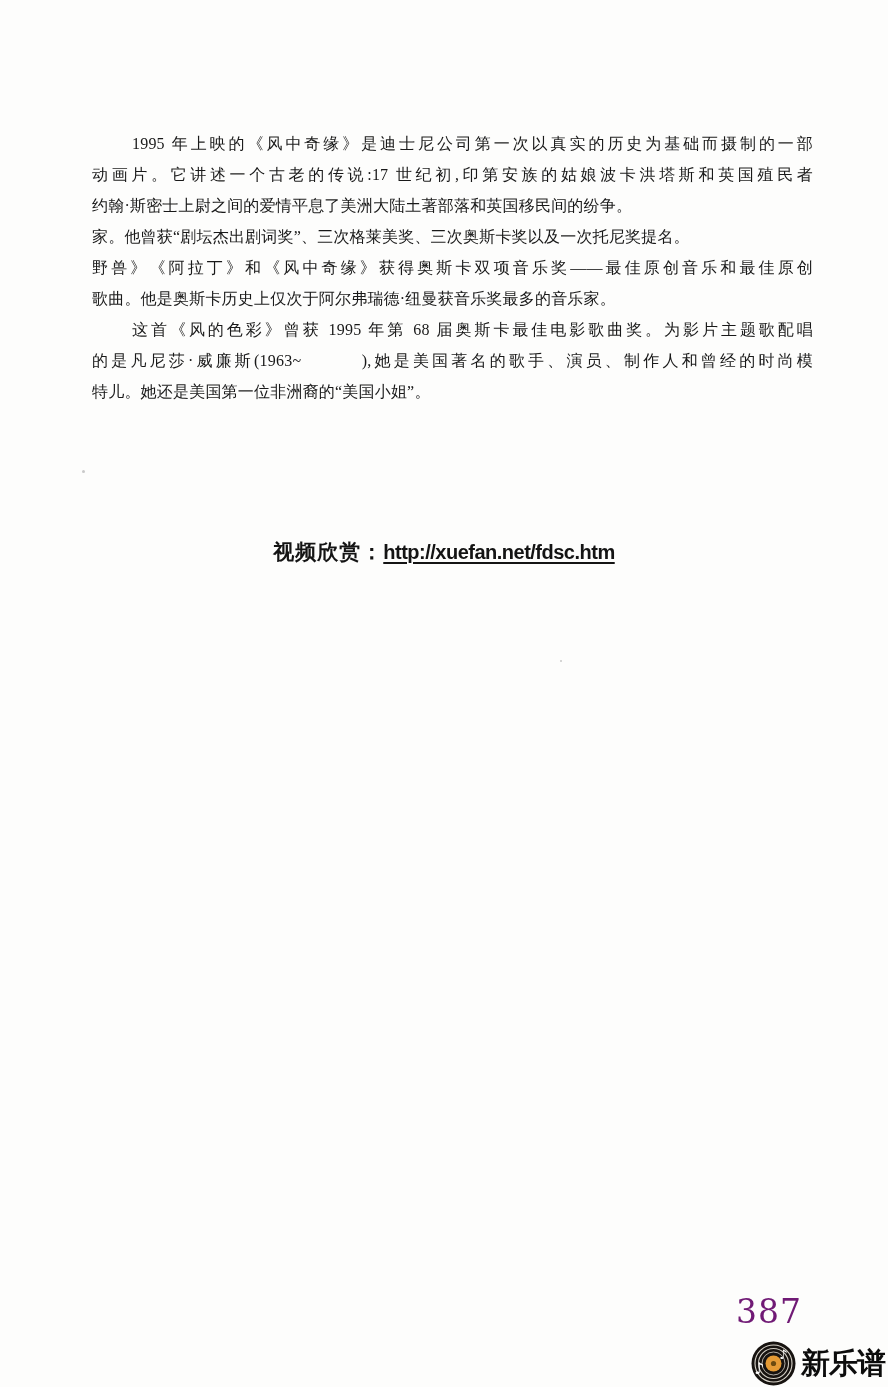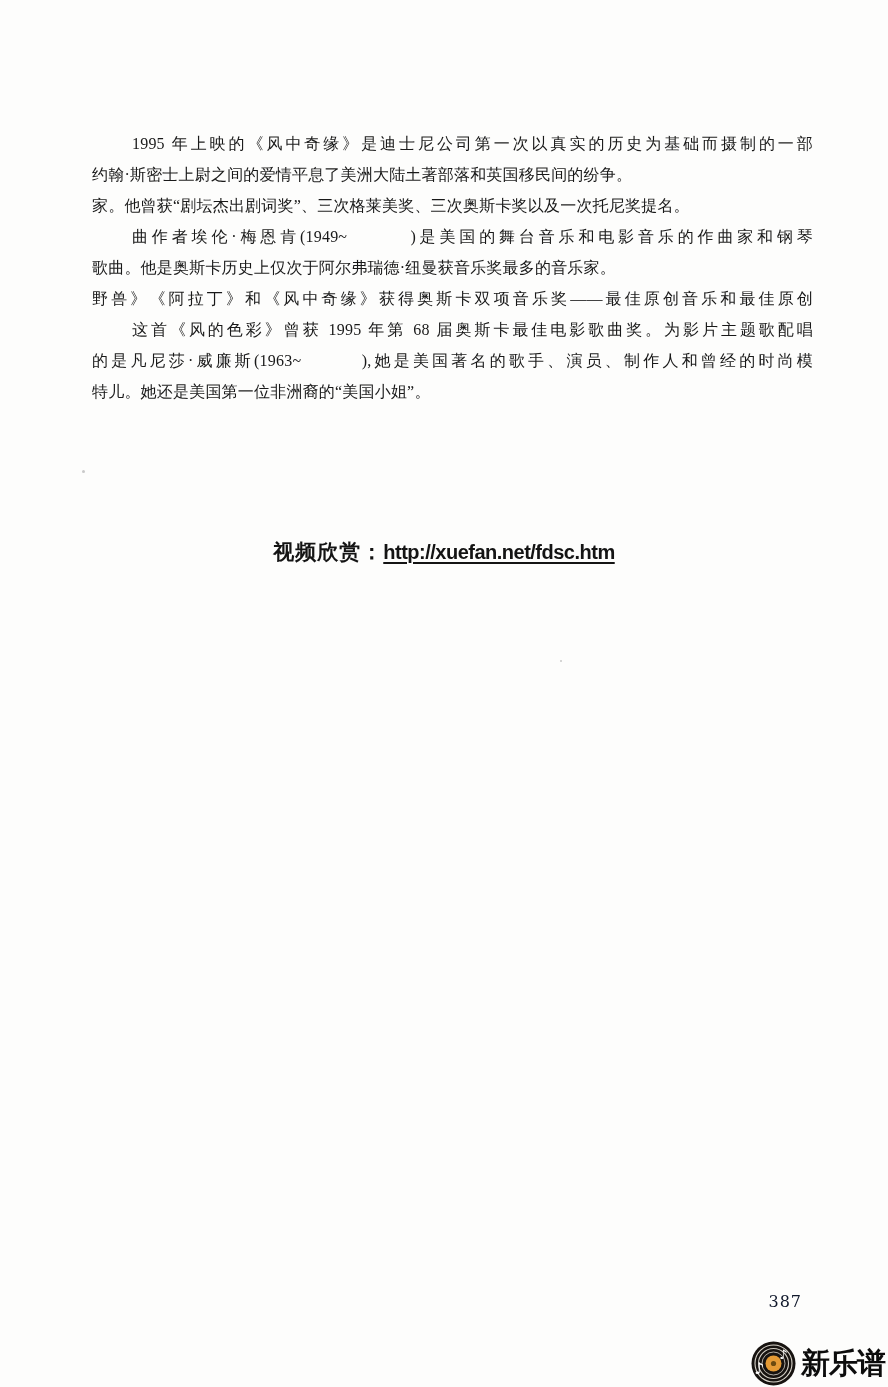--- a/index.html
+++ b/index.html
@@ -56,23 +56,23 @@
     text-decoration: underline;
     text-underline-offset: 3px;
     text-decoration-thickness: 2px;
     cursor: pointer;
   }
   .page-number {
     position: absolute;
     top: 1292px;
     right: 86px;
     font-family: "DejaVu Serif", "Liberation Serif", serif;
-    font-size: 16px;
+    font-size: 33px;
     letter-spacing: 1px;
-    color: #0f172a;
+    color: #701a75;
   }
   .logo {
     position: absolute;
     right: 3px;
     bottom: 1px;
     display: flex;
     align-items: center;
     gap: 5px;
   }
   .logo-disc { width: 45px; height: 45px; display: block; }
@@ -89,27 +89,27 @@
   .speck.s1 { left: 82px; top: 470px; width: 3px; height: 3px; }
   .speck.s2 { left: 560px; top: 660px; width: 2px; height: 2px; }
 </style>
 </head>
 <body>
 
 <div class="page">
 
   <div class="content">
     <div class="line indent j">1995 年上映的《风中奇缘》是迪士尼公司第一次以真实的历史为基础而摄制的一部</div>
+    <div class="line j">动画片。它讲述一个古老的传说:17 世纪初,印第安族的姑娘波卡洪塔斯和英国殖民者</div>
     <div class="line">约翰·斯密士上尉之间的爱情平息了美洲大陆土著部落和英国移民间的纷争。</div>
 
     <div class="line">家。他曾获“剧坛杰出剧词奖”、三次格莱美奖、三次奥斯卡奖以及一次托尼奖提名。</div>
 
-    <div class="line indent j">曲作者埃伦·梅恩肯(1949~　　　)是美国的舞台音乐和电影音乐的作曲家和钢琴</div>
+    <div class="line j">野兽》《阿拉丁》和《风中奇缘》获得奥斯卡双项音乐奖——最佳原创音乐和最佳原创</div>
     <div class="line">歌曲。他是奥斯卡历史上仅次于阿尔弗瑞德·纽曼获音乐奖最多的音乐家。</div>
-    <div class="line j">野兽》《阿拉丁》和《风中奇缘》获得奥斯卡双项音乐奖——最佳原创音乐和最佳原创</div>
 
     <div class="line indent j">这首《风的色彩》曾获 1995 年第 68 届奥斯卡最佳电影歌曲奖。为影片主题歌配唱</div>
     <div class="line j">的是凡尼莎·威廉斯(1963~　　　),她是美国著名的歌手、演员、制作人和曾经的时尚模</div>
     <div class="line">特儿。她还是美国第一位非洲裔的“美国小姐”。</div>
   </div>
 
   <div class="video-line">
     <span class="video-label">视频欣赏：</span><a class="video-url">http://xuefan.net/fdsc.htm</a>
   </div>
 

